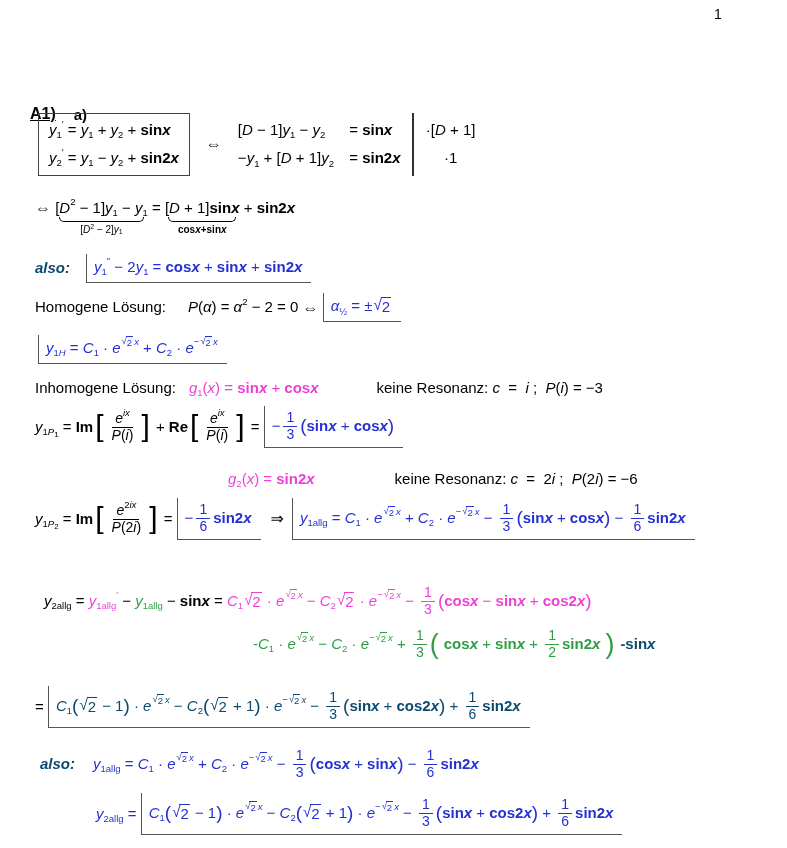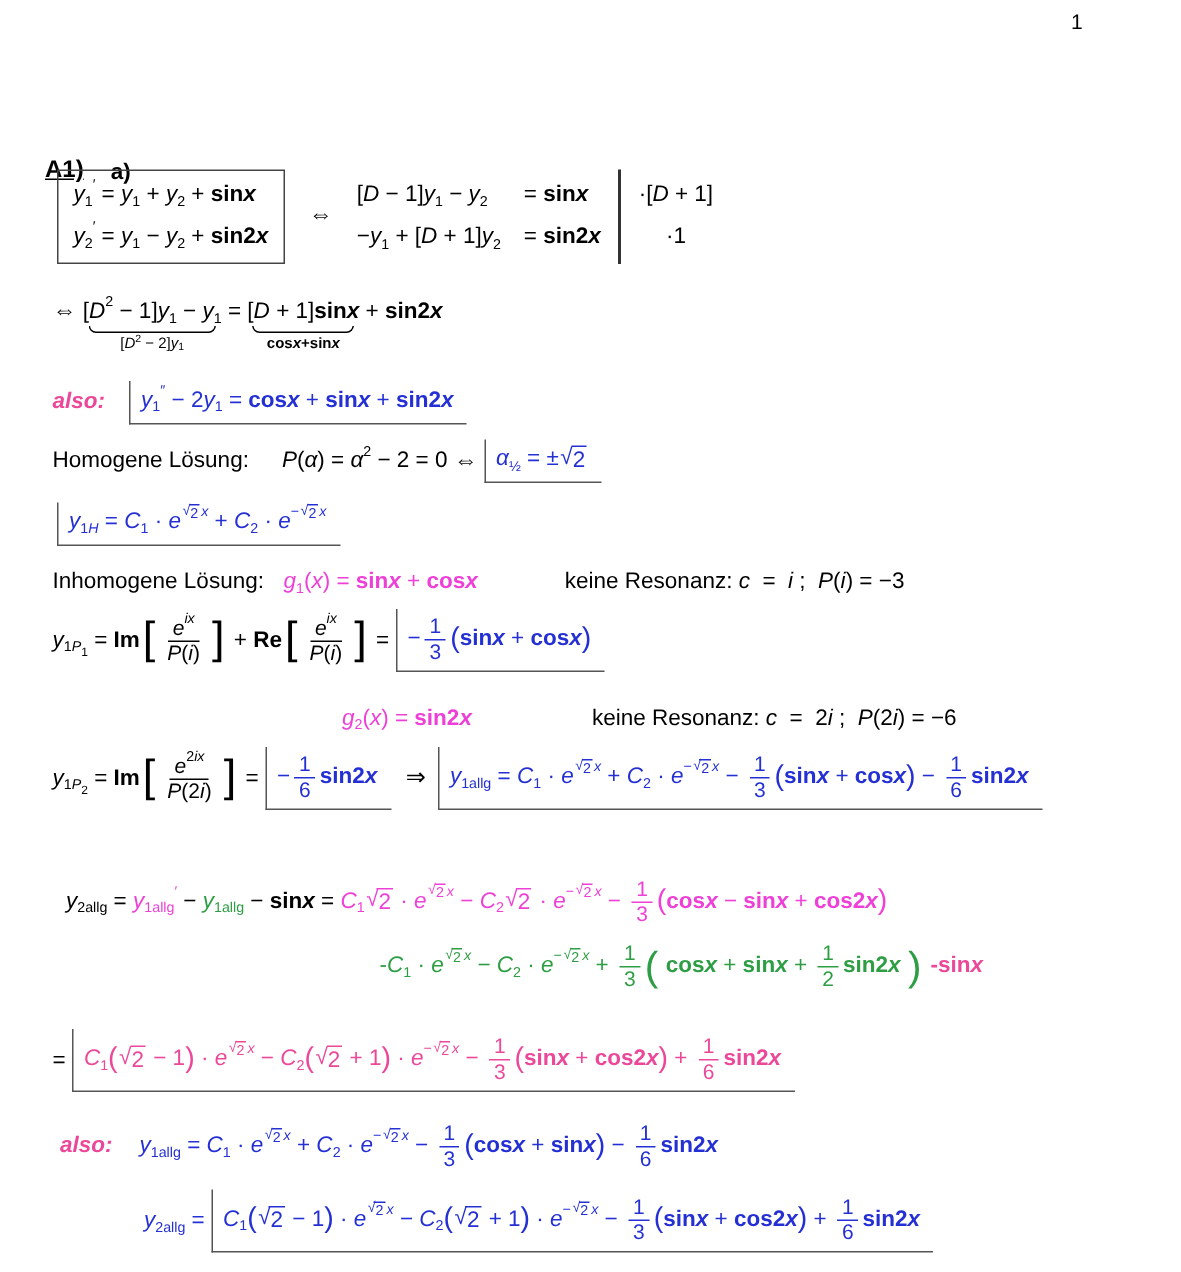--- a/index.html
+++ b/index.html
@@ -6,21 +6,21 @@
   #doc{position:relative;width:787px;height:848px;background:#fff;overflow:hidden;
        font-family:"Liberation Sans",sans-serif;font-size:15px;color:#000;}
   .line{position:absolute;display:flex;align-items:center;white-space:pre;line-height:1.25;}
   .g{display:inline-flex;align-items:center;white-space:pre;}
   .i{font-style:italic;}
   .b{font-weight:bold;}
   .bi{font-weight:bold;font-style:italic;}
   .blue{color:#2430d4;}
   .mag{color:#ee3fd7;}
   .grn{color:#2e9e44;}
-  .blk{color:#ec4899;}
+  .blk{color:#0c4a6e;}
   .sub{font-size:9.5px;transform:translateY(5px);}
   .sup{font-size:9.5px;transform:translateY(-6px);}
   .sub .sub{font-size:8px;transform:translateY(3px);}
   .frac{display:inline-flex;flex-direction:column;align-items:center;margin:0 3px;font-size:14px;line-height:1.12;}
   .frac .num{border-bottom:1.4px solid currentColor;padding:0 3px;display:inline-flex;align-items:center;justify-content:center;white-space:pre;}
   .frac .den{padding:0 3px;display:inline-flex;align-items:center;justify-content:center;white-space:pre;}
   .sqrt{display:inline-flex;align-items:flex-start;margin:0 1px;}
   .sqrt .rad{line-height:1.05;margin-right:-1px;}
   .sqrt .rbody{border-top:1.4px solid currentColor;line-height:1.2;padding:0 1px;}
   .sup .rbody{border-top-width:1px;}

